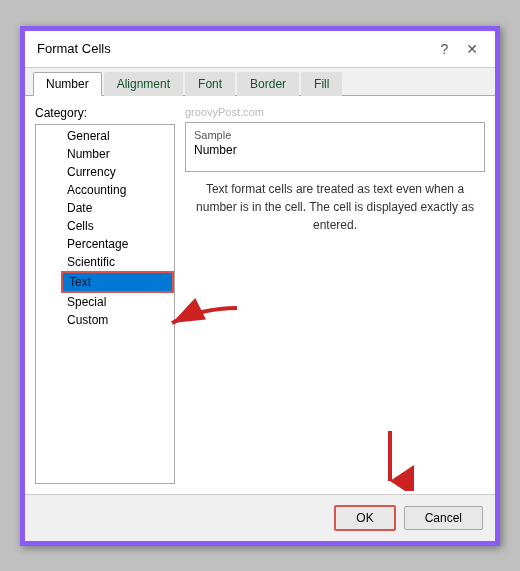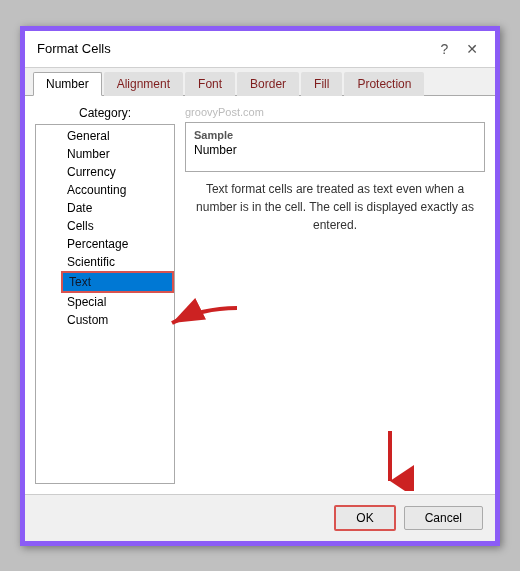--- a/index.html
+++ b/index.html
@@ -55,21 +55,21 @@
       padding: 4px 8px 0 8px;
       gap: 2px;
     }
     .tab {
       padding: 4px 12px;
       cursor: pointer;
       border: 1px solid transparent;
       border-bottom: none;
       border-radius: 2px 2px 0 0;
       background: #e0e0e0;
-      color: #7f1d1d;
+      color: #14532d;
       font-size: 12px;
       margin-bottom: -1px;
     }
     .tab.active {
       background: #fff;
       border: 1px solid #aaa;
       border-bottom: 1px solid #fff;
       color: #000;
       z-index: 1;
     }
@@ -83,21 +83,20 @@
     .left-panel {
       width: 140px;
       flex-shrink: 0;
       display: flex;
       flex-direction: column;
     }
     .category-label {
       font-size: 12px;
       margin-bottom: 4px;
       color: #000;
-      text-align: center;
     }
     .category-list {
       border: 1px solid #aaa;
       background: #fff;
       flex: 1;
       overflow-y: auto;
       list-style: none;
       padding: 2px 0;
     }
     .category-list li {
@@ -127,21 +126,20 @@
       border: 1px solid #aaa;
       padding: 6px 8px;
       margin-bottom: 8px;
       background: #fff;
       min-height: 50px;
     }
     .sample-label {
       font-size: 11px;
       color: #555;
       margin-bottom: 2px;
-      font-weight: bold;
     }
     .sample-value {
       font-size: 12px;
       color: #000;
     }
     .description {
       font-size: 12px;
       color: #333;
       line-height: 1.5;
       flex: 1;
@@ -198,21 +196,20 @@
         <button class="title-btn">✕</button>
       </div>
     </div>
 
     <div class="tabs">
       <div class="tab active">Number</div>
       <div class="tab">Alignment</div>
       <div class="tab">Font</div>
       <div class="tab">Border</div>
       <div class="tab">Fill</div>
-      <div class="tab">Protection</div>
     </div>
 
     <div class="content">
       <div class="left-panel">
         <div class="category-label">Category:</div>
         <ul class="category-list">
           <li>General</li>
           <li>Number</li>
           <li>Currency</li>
           <li>Accounting</li>

